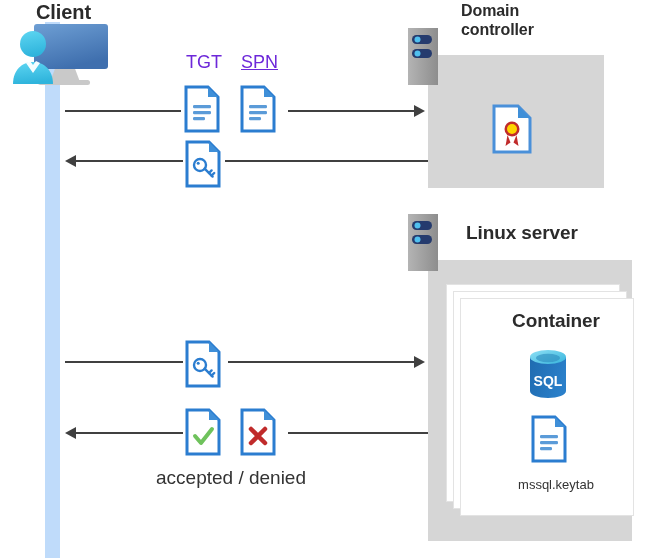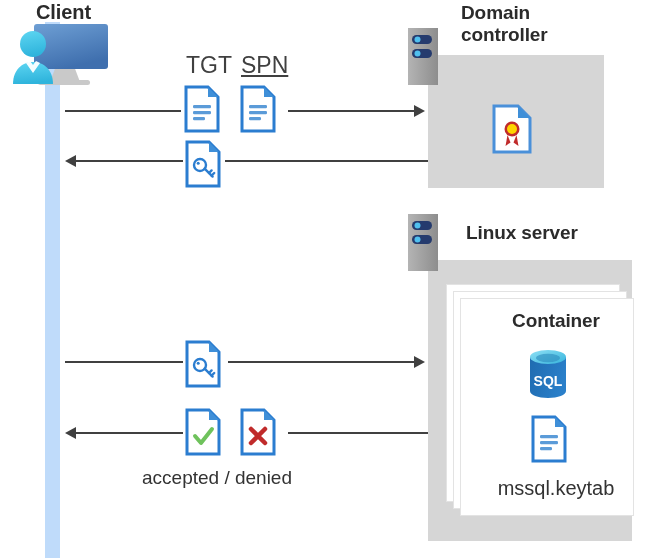--- a/index.html
+++ b/index.html
@@ -24,39 +24,39 @@
 
   
   .title {
     font-weight: bold;
     color: #2b2b2b;
     letter-spacing: -0.1px;
     line-height: 1.18;
     white-space: pre-line;
   }
   .title-client   { left: 36px;  top: 1px;   font-size: 20px; }
-  .title-dc       { left: 461px; top: 2px;   font-size: 19px; }
+  .title-dc       { left: 461px; top: 2px;   font-size: 16px; }
   .title-linux    { left: 466px; top: 222px; font-size: 19px; }
   .title-container{
     left: 476px; top: 310px; width: 160px;
     font-size: 19px; text-align: center;
   }
 
   
   .label {
-    color: #404040;
-    font-size: 23px;
+    color: #6d28d9;
+    font-size: 18px;
     white-space: nowrap;
   }
   .label-tgt { left: 186px; top: 52px; }
   .label-spn { left: 241px; top: 52px; text-decoration: underline; }
-  .label-accept-deny { left: 142px; top: 467px; font-size: 19px; color: #333; }
+  .label-accept-deny { left: 156px; top: 467px; font-size: 19px; color: #333; }
   .label-keytab {
     left: 476px; top: 477px; width: 160px;
-    text-align: center; font-size: 20px; color: #333;
+    text-align: center; font-size: 13px; color: #333;
   }
 
   
   .lifeline {
     left: 45px; top: 22px;
     width: 15px; height: 536px;
     background: #bfdbfa;
   }
 
   

